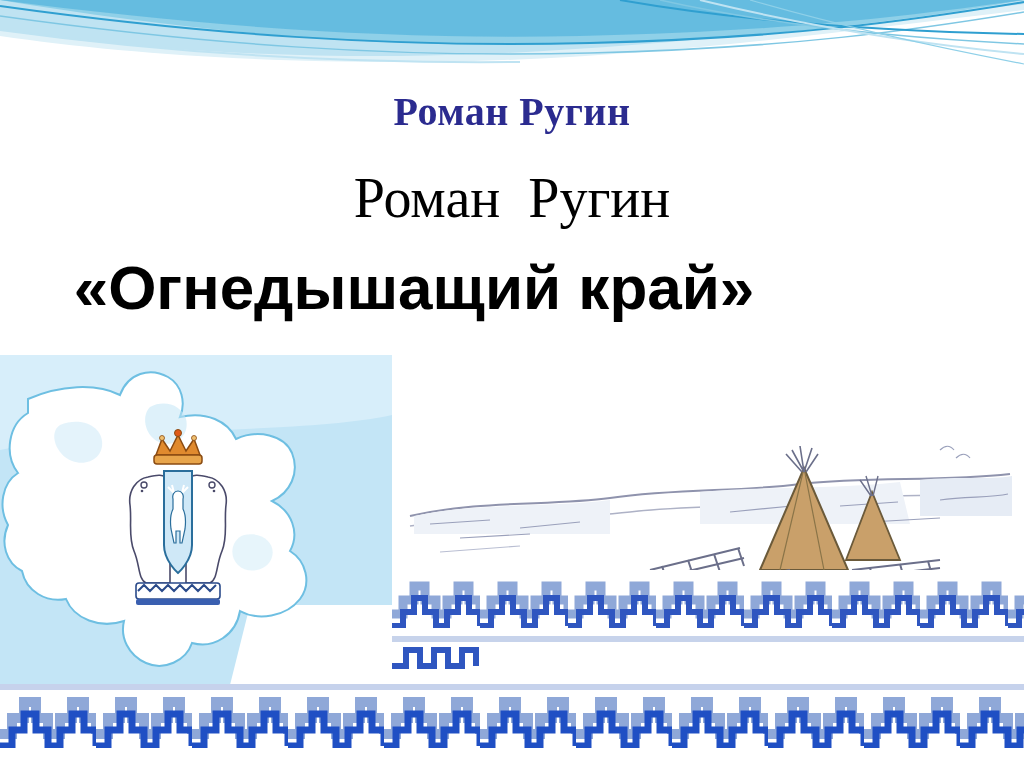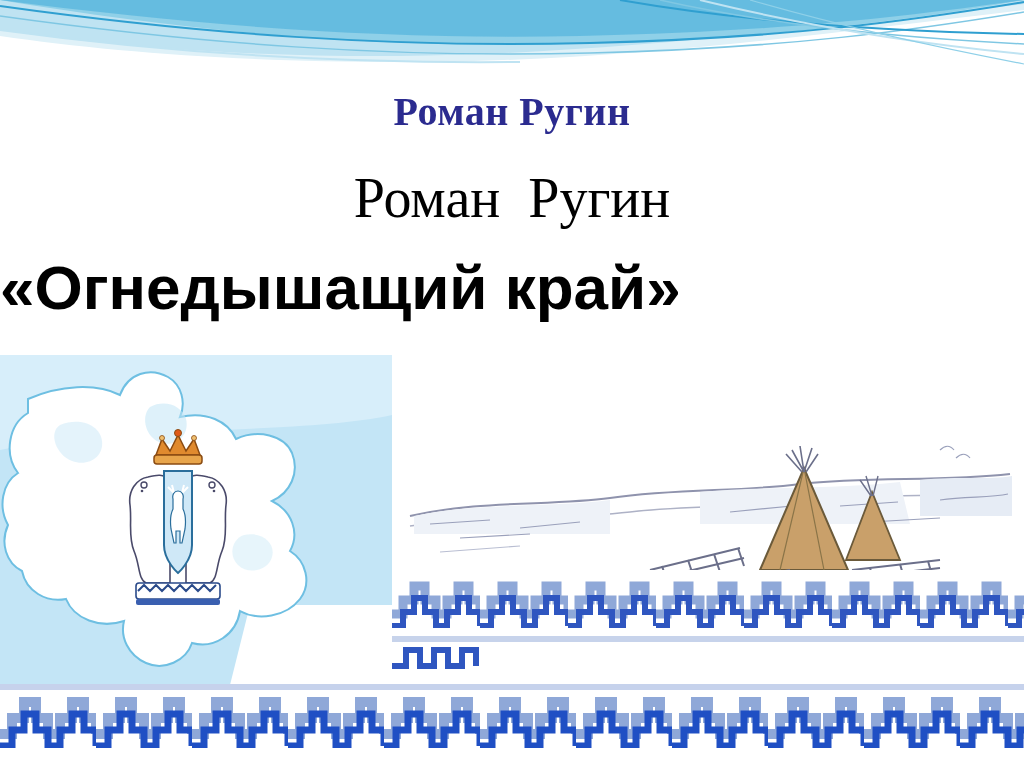--- a/index.html
+++ b/index.html
@@ -47,21 +47,21 @@
     font-family: "Liberation Serif", serif;
     font-size: 56px;
     color: #000000;
     white-space: pre;
   }
   .title-line2 {
     position: absolute;
     top: 252px;
     left: 0;
     width: 828px;
-    text-align: left;
+    text-align: center;
     font-family: "Liberation Sans", sans-serif;
     font-weight: bold;
     font-size: 62px;
     color: #000000;
     white-space: pre;
   }
 
   
   .map-block {
     position: absolute;

